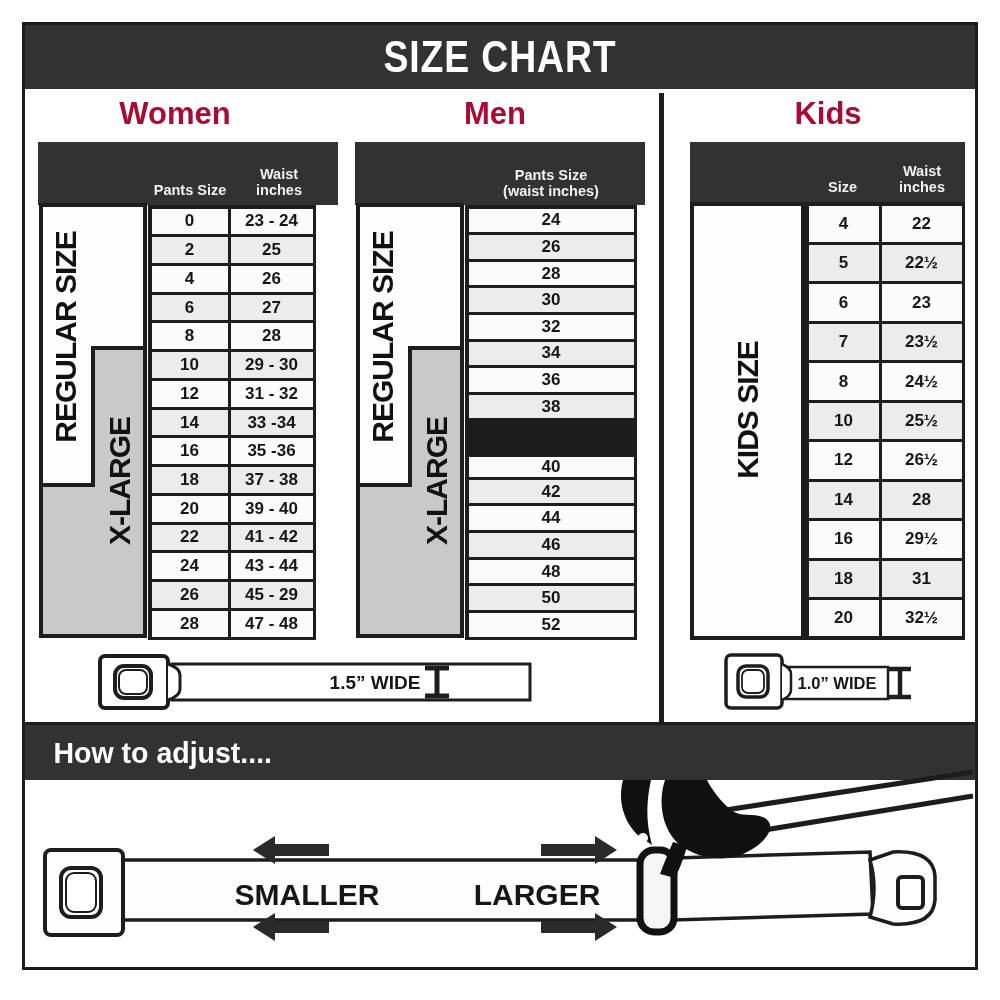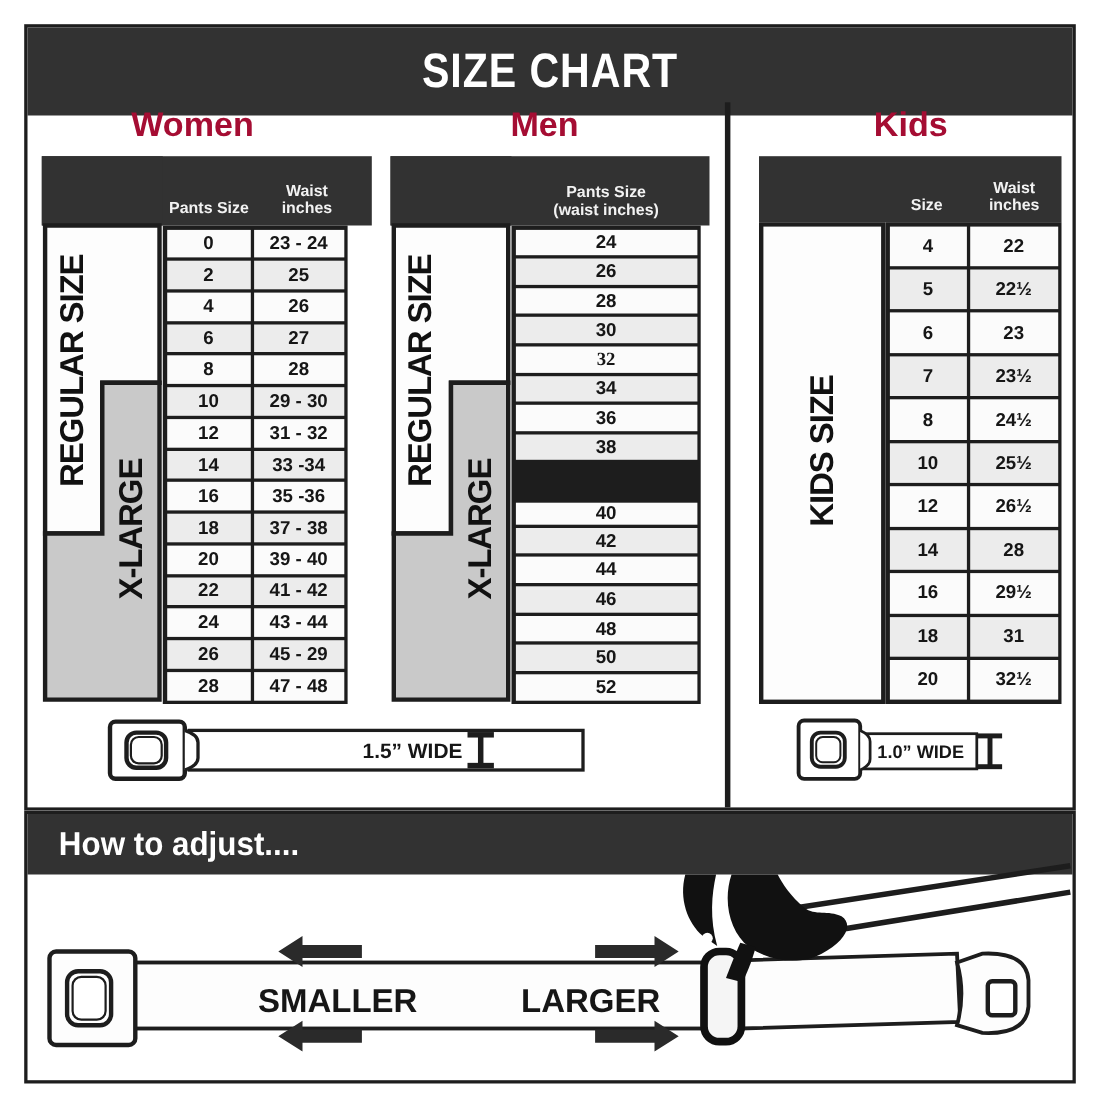--- a/index.html
+++ b/index.html
@@ -1,19 +1,19 @@
 <!DOCTYPE html>
 <html><head>
 <meta charset="utf-8">
 <style>
   html,body{margin:0;padding:0;background:#ffffff;}
   #stage{position:relative;width:1000px;height:1000px;background:#fff;
          font-family:"Liberation Sans","DejaVu Sans",sans-serif;overflow:hidden;}
   .blk{position:absolute;border:3px solid #1d1d1d;background:#fff;}
-  .titlebar{position:absolute;left:0;top:0;width:950px;height:80px;background:#323232;
+  .titlebar{position:absolute;left:0;top:0;width:950px;height:64px;background:#323232;
             display:flex;align-items:center;justify-content:center;}
   .titlebar .t{color:#fff;font-size:44px;font-weight:bold;letter-spacing:1px;transform:scaleX(.85);}
   .divider{position:absolute;background:#1d1d1d;}
   .colTitle{position:absolute;text-align:center;font-size:31px;font-weight:bold;color:#a50d33;}
   .tbl{position:absolute;}
   .tbl .hdr{position:absolute;left:0;top:0;background:#323232;}
   .hlbl{position:absolute;color:#f2f2f2;font-size:14.5px;font-weight:bold;text-align:center;line-height:1.15;}
   .rows{position:absolute;background:#1d1d1d;padding:2px;display:flex;flex-direction:column;box-sizing:border-box;}
   .t-row{flex:1;display:flex;}
   .t-cell{margin:1.5px;background:#fbfbfb;display:flex;align-items:center;justify-content:center;
@@ -142,21 +142,21 @@
         <div class="t-row">
           <div class="t-cell alt" style="flex: 1 1 0%;">26</div>
         </div>
         <div class="t-row">
           <div class="t-cell" style="flex: 1 1 0%;">28</div>
         </div>
         <div class="t-row">
           <div class="t-cell alt" style="flex: 1 1 0%;">30</div>
         </div>
         <div class="t-row">
-          <div class="t-cell" style="flex: 1 1 0%; font-family: Liberation Serif, serif;">32</div>
+          <div class="t-cell" style="flex: 1 1 0%;">32</div>
         </div>
         <div class="t-row">
           <div class="t-cell alt" style="flex: 1 1 0%;">34</div>
         </div>
         <div class="t-row">
           <div class="t-cell" style="flex: 1 1 0%;">36</div>
         </div>
         <div class="t-row">
           <div class="t-cell alt" style="flex: 1 1 0%;">38</div>
         </div>
@@ -262,21 +262,21 @@
     <rect x="20" y="16" width="30" height="31" rx="8" fill="#fff" stroke="#1d1d1d" stroke-width="3.5"></rect>
     <rect x="24" y="20" width="22" height="23" rx="6" fill="#fff" stroke="#1d1d1d" stroke-width="1.8"></rect>
     <text x="119" y="39" font-size="16.5" text-anchor="middle">1.0” WIDE</text>
     <g stroke="#1d1d1d" stroke-width="4.5">
       <line x1="182" y1="19" x2="182" y2="47"></line>
       <line x1="171" y1="19" x2="193" y2="19"></line>
       <line x1="171" y1="47" x2="193" y2="47"></line>
     </g>
   </svg>
 
-  <div class="blk" style="left:22px;top:737px;width:950px;height:242px;">
+  <div class="blk" style="left:22px;top:722px;width:950px;height:242px;">
     <div class="lowerbar">
       <span class="t">How to adjust....</span>
     </div>
     <svg style="left:0;top:55px;" width="950" height="187" viewBox="0 0 950 187">
 
       <g stroke="#1d1d1d" stroke-width="5">
         <line x1="668" y1="35" x2="948" y2="-8"></line>
         <line x1="690" y1="58" x2="948" y2="16"></line>
       </g>
 

